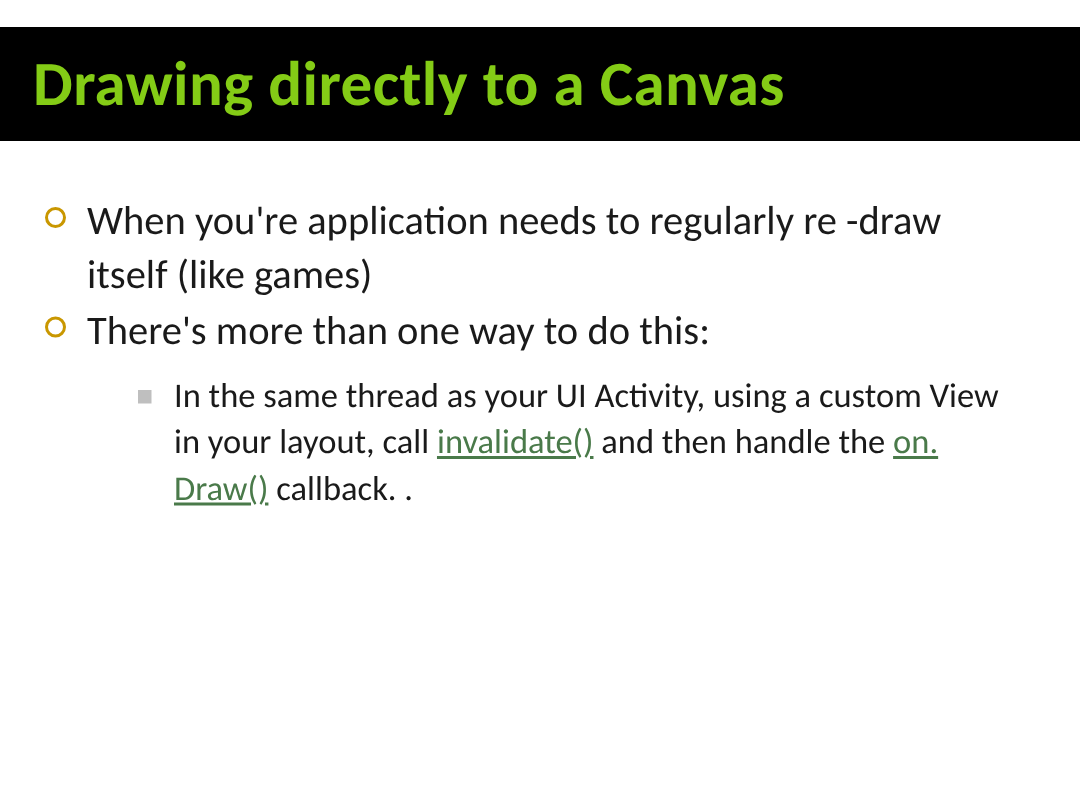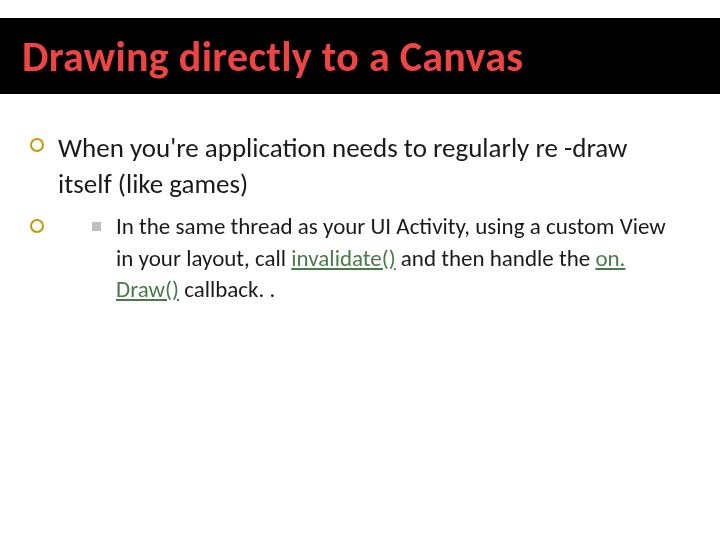--- a/index.html
+++ b/index.html
@@ -20,21 +20,21 @@
     position: absolute;
     top: 18px;
     left: 0;
     width: 720px;
     height: 76px;
     background: #000000;
     display: flex;
     align-items: center;
   }
   .title-text {
-    color: #ef4444;
+    color: #84cc16;
     font-size: 42px;
     font-weight: 700;
     margin-left: 22px;
     letter-spacing: 0.3px;
   }
   .body {
     position: absolute;
     top: 130px;
     left: 28px;
     right: 52px;
@@ -97,20 +97,21 @@
 <div class="slide">
 
   <div class="title-band">
     <div class="title-text">Drawing directly to a Canvas</div>
   </div>
 
   <div class="body">
     <ul class="level1">
       <li>When you're application needs to regularly re -draw itself (like games)</li>
       <li>
+        <span>There's more than one way to do this:</span>
         <ul class="level2">
           <li>
             <span>In the same thread as your UI Activity, using a custom View in your layout, call </span><span class="link">invalidate()</span><span> and then handle the </span><span class="link">on. Draw()</span><span> callback. .</span>
           </li>
         </ul>
       </li>
     </ul>
   </div>
 
 </div>

